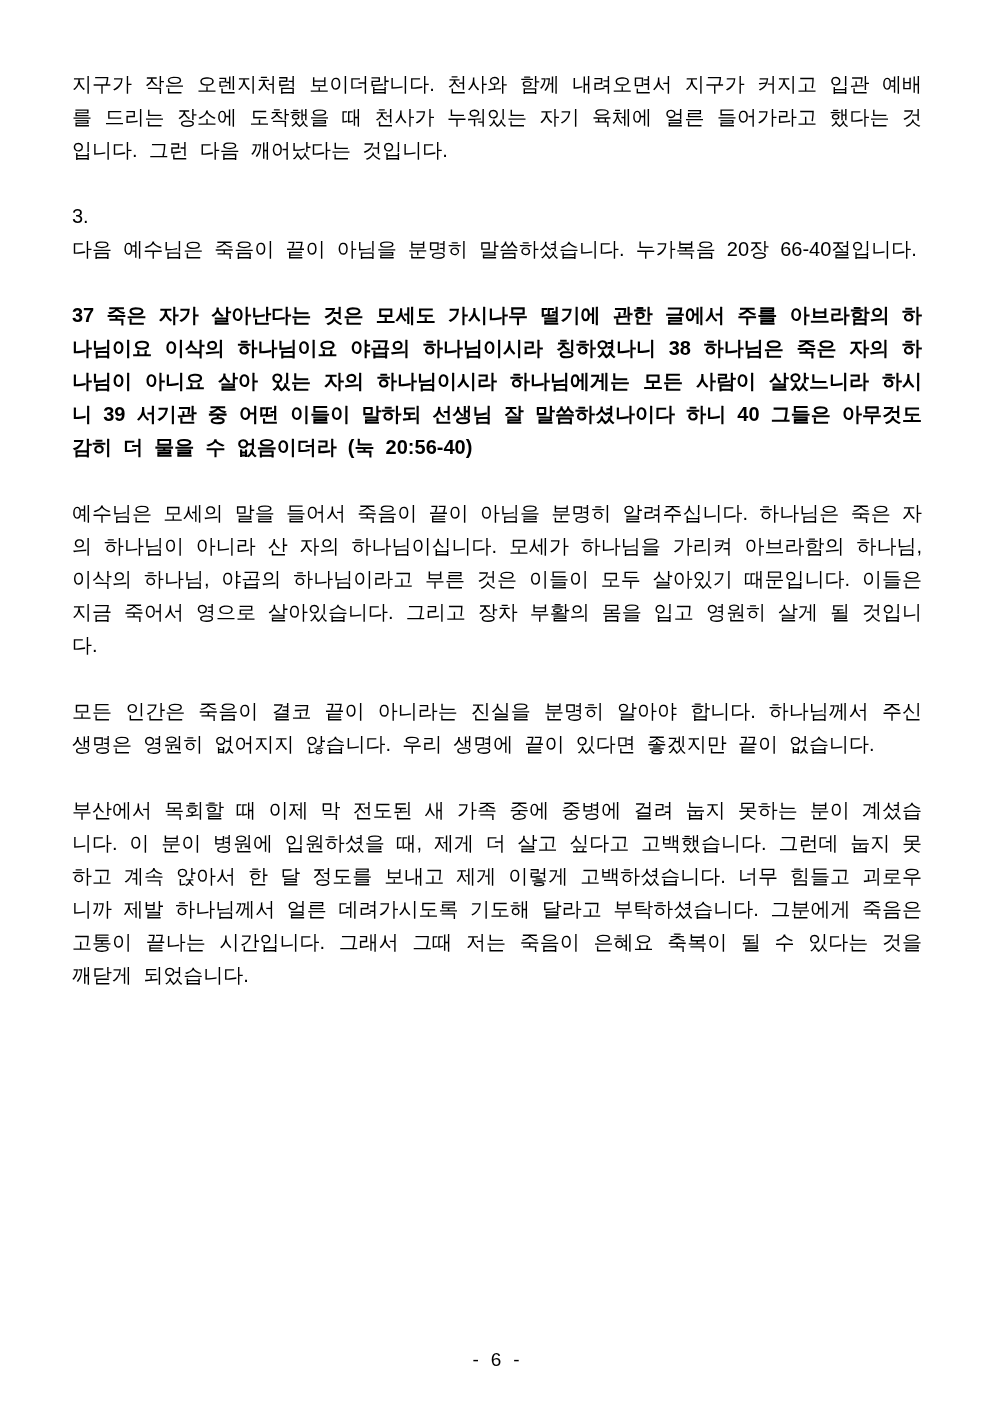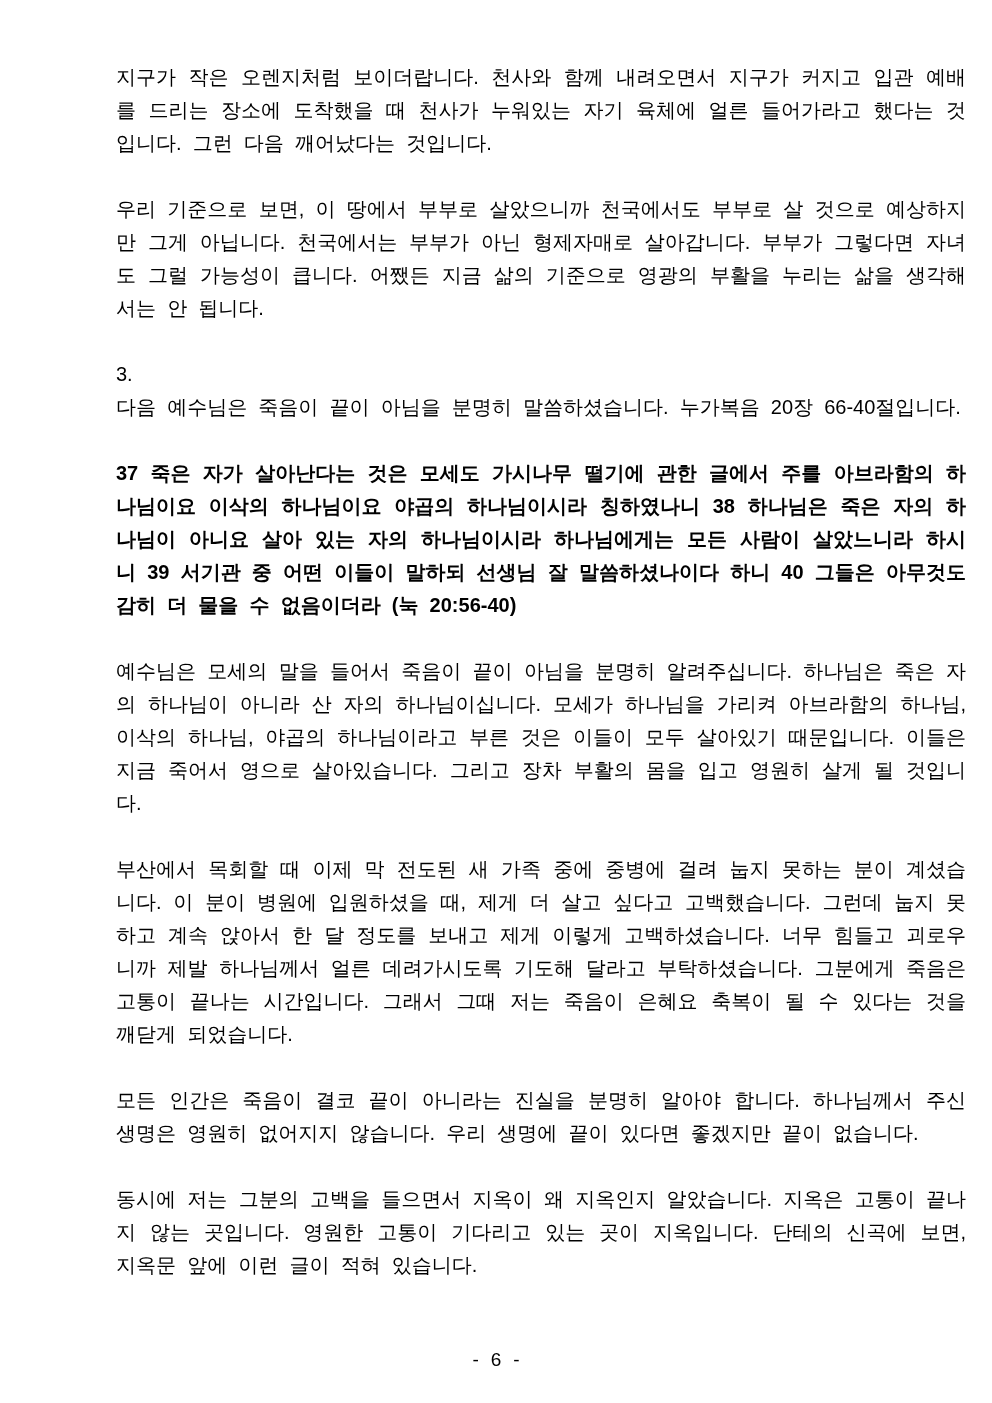--- a/index.html
+++ b/index.html
@@ -7,24 +7,23 @@
   body {
     width: 992px;
     height: 1403px;
     position: relative;
     overflow: hidden;
     font-family: "Liberation Sans", sans-serif;
     color: #000000;
   }
   .page {
     position: absolute;
-    top: 61px;
+    top: 68px;
     left: 72px;
     width: 850px;
-    margin-left: 44px;
   }
   .para {
     font-size: 20px;
     line-height: 33px;
     text-align: justify;
     word-spacing: 0.28em;
     margin-bottom: 33px;
     white-space: normal;
   }
   .para.section-number {
@@ -44,30 +43,28 @@
     line-height: 28px;
     word-spacing: 0.35em;
   }
 </style>
 </head>
 <body>
 
 <div class="page">
   <p class="para">지구가 작은 오렌지처럼 보이더랍니다. 천사와 함께 내려오면서 지구가 커지고 입관 예배를 드리는 장소에 도착했을 때 천사가 누워있는 자기 육체에 얼른 들어가라고 했다는 것입니다. 그런 다음 깨어났다는 것입니다.</p>
 
-  <p class="para">우리 기준으로 보면, 이 땅에서 부부로 살았으니까 천국에서도 부부로 살 것으로 예상하지만 그게 아닙니다. 천국에서는 부부가 아닌 형제자매로 살아갑니다. 부부가 그렇다면 자녀도 그럴 가능성이 큽니다. 어쨌든 지금 삶의 기준으로 영광의 부활을 누리는 삶을 생각해서는 안 됩니다.</p>
 
   <p class="para section-number">3.</p>
 
   <p class="para">다음 예수님은 죽음이 끝이 아님을 분명히 말씀하셨습니다. 누가복음 20장 66-40절입니다.</p>
 
   <p class="para scripture">37 죽은 자가 살아난다는 것은 모세도 가시나무 떨기에 관한 글에서 주를 아브라함의 하나님이요 이삭의 하나님이요 야곱의 하나님이시라 칭하였나니 38 하나님은 죽은 자의 하나님이 아니요 살아 있는 자의 하나님이시라 하나님에게는 모든 사람이 살았느니라 하시니 39 서기관 중 어떤 이들이 말하되 선생님 잘 말씀하셨나이다 하니 40 그들은 아무것도 감히 더 물을 수 없음이더라 (눅 20:56-40)</p>
 
   <p class="para">예수님은 모세의 말을 들어서 죽음이 끝이 아님을 분명히 알려주십니다. 하나님은 죽은 자의 하나님이 아니라 산 자의 하나님이십니다. 모세가 하나님을 가리켜 아브라함의 하나님, 이삭의 하나님, 야곱의 하나님이라고 부른 것은 이들이 모두 살아있기 때문입니다. 이들은 지금 죽어서 영으로 살아있습니다. 그리고 장차 부활의 몸을 입고 영원히 살게 될 것입니다.</p>
 
+  <p class="para">모든 인간은 죽음이 결코 끝이 아니라는 진실을 분명히 알아야 합니다. 하나님께서 주신 생명은 영원히 없어지지 않습니다. 우리 생명에 끝이 있다면 좋겠지만 끝이 없습니다.</p>
+
   <p class="para">부산에서 목회할 때 이제 막 전도된 새 가족 중에 중병에 걸려 눕지 못하는 분이 계셨습니다. 이 분이 병원에 입원하셨을 때, 제게 더 살고 싶다고 고백했습니다. 그런데 눕지 못하고 계속 앉아서 한 달 정도를 보내고 제게 이렇게 고백하셨습니다. 너무 힘들고 괴로우니까 제발 하나님께서 얼른 데려가시도록 기도해 달라고 부탁하셨습니다. 그분에게 죽음은 고통이 끝나는 시간입니다. 그래서 그때 저는 죽음이 은혜요 축복이 될 수 있다는 것을 깨닫게 되었습니다.</p>
 
-  <p class="para">모든 인간은 죽음이 결코 끝이 아니라는 진실을 분명히 알아야 합니다. 하나님께서 주신 생명은 영원히 없어지지 않습니다. 우리 생명에 끝이 있다면 좋겠지만 끝이 없습니다.</p>
-
-  <p class="para">동시에 저는 그분의 고백을 들으면서 지옥이 왜 지옥인지 알았습니다. 지옥은 고통이 끝나지 않는 곳입니다. 영원한 고통이 기다리고 있는 곳이 지옥입니다. 단테의 신곡에 보면, 지옥문 앞에 이런 글이 적혀 있습니다.</p>
 </div>
 
 <div class="footer">- 6 -</div>
 
 </body></html>

